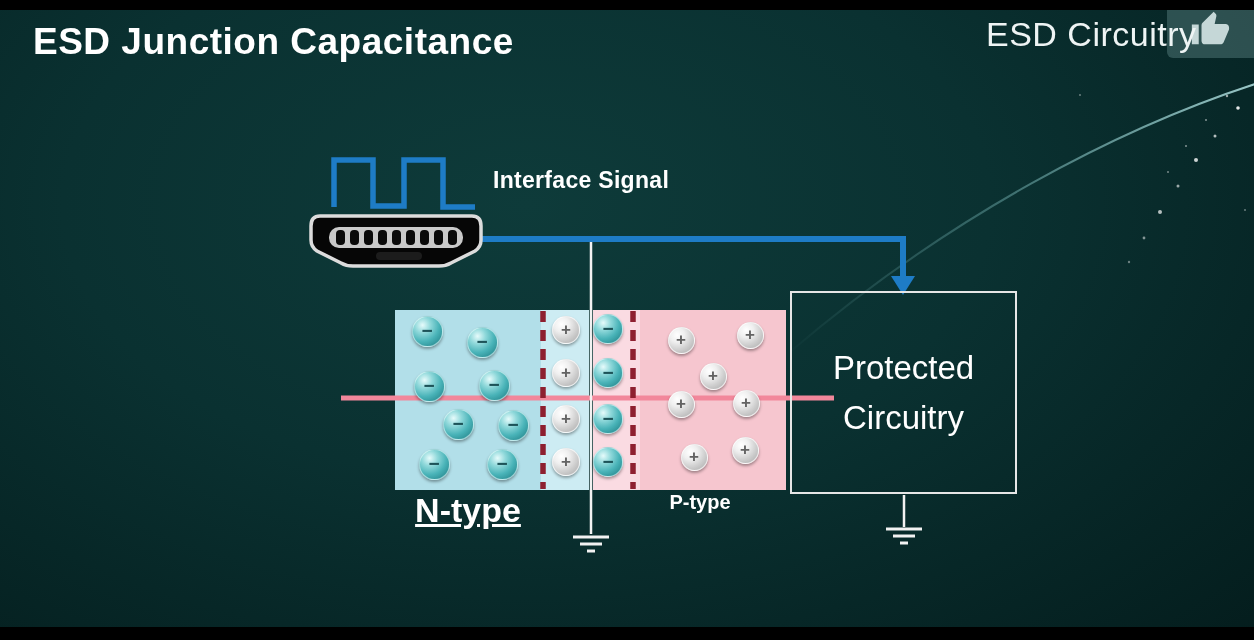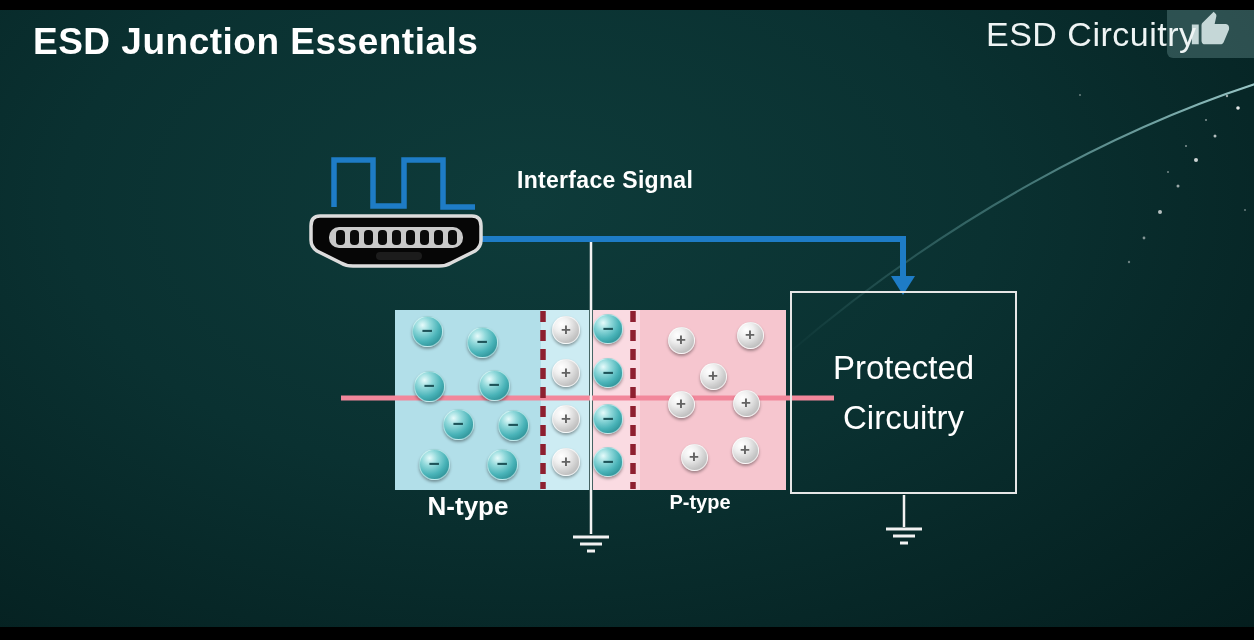--- a/index.html
+++ b/index.html
@@ -60,22 +60,22 @@
     color:#1d5358;
   }
   .sphere.hole{
     background:radial-gradient(circle at 33% 28%, #ffffff 0%, #efefef 30%, #cfcfcf 60%, #a6a6a6 100%);
     border:1px solid rgba(255,255,255,.7);
     color:#636363;
   }
   .sphere span{line-height:1;transform:translateY(-1px);}
 
   .label{position:absolute;z-index:4;color:#ffffff;font-weight:700;}
-  .interface-label{left:493px;top:167px;font-size:23px;letter-spacing:.3px;margin-left:24px;}
-  .n-label{left:393px;top:491px;width:150px;text-align:center;font-size:26px;}
+  .interface-label{left:493px;top:167px;font-size:23px;letter-spacing:.3px;}
+  .n-label{left:393px;top:491px;width:150px;text-align:center;font-size:34px;text-decoration:underline;}
   .p-label{left:630px;top:491px;width:140px;text-align:center;font-size:20px;}
 
   .protected-box{
     position:absolute;left:790px;top:291px;width:227px;height:203px;z-index:4;
     border:2px solid #e6e6e6;
     display:flex;align-items:center;justify-content:center;text-align:center;
     color:#ffffff;font-size:33px;line-height:1.5;padding:0 18px;
   }
 </style>
 </head>
@@ -231,21 +231,21 @@
     </div>
 
   <div class="label interface-label">Interface Signal</div>
   <div class="label n-label">N-type</div>
   <div class="label p-label">P-type</div>
 
   <div class="protected-box">
     <span>Protected Circuitry</span>
   </div>
 
-  <div class="title">ESD Junction Essentials</div>
+  <div class="title">ESD Junction Capacitance</div>
   <div class="watermark">ESD Circuitry</div>
 
   <div class="thumb-box">
     <svg width="50" height="46" viewBox="0 0 24 24">
       <path d="M2 20 h3.6 V9.6 H2 Z M21.4 11.2 c0-1-.8-1.8-1.8-1.8 h-5.7 l.9-4.1 0-.3 c0-.4-.15-.7-.4-.95 L13.4 3 7.6 8.8 c-.35.33-.55.8-.55 1.3 v8.1 c0 1 .8 1.8 1.8 1.8 h8.1 c.75 0 1.4-.45 1.65-1.1 l2.7-6.35 c.08-.2.13-.42.13-.65 v-.7 z" fill="rgba(225,238,238,0.85)"></path>
     </svg>
   </div>
 
   <div class="bar top"></div>
   <div class="bar bottom"></div>

